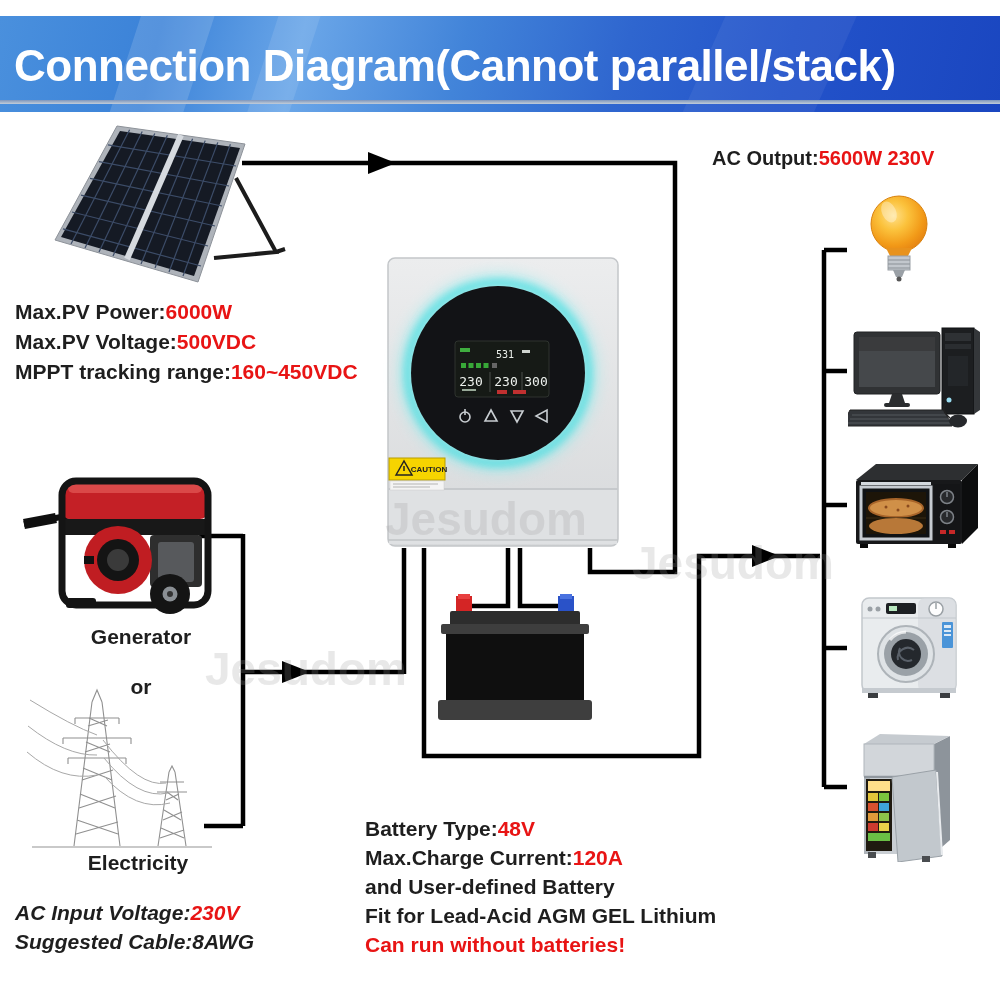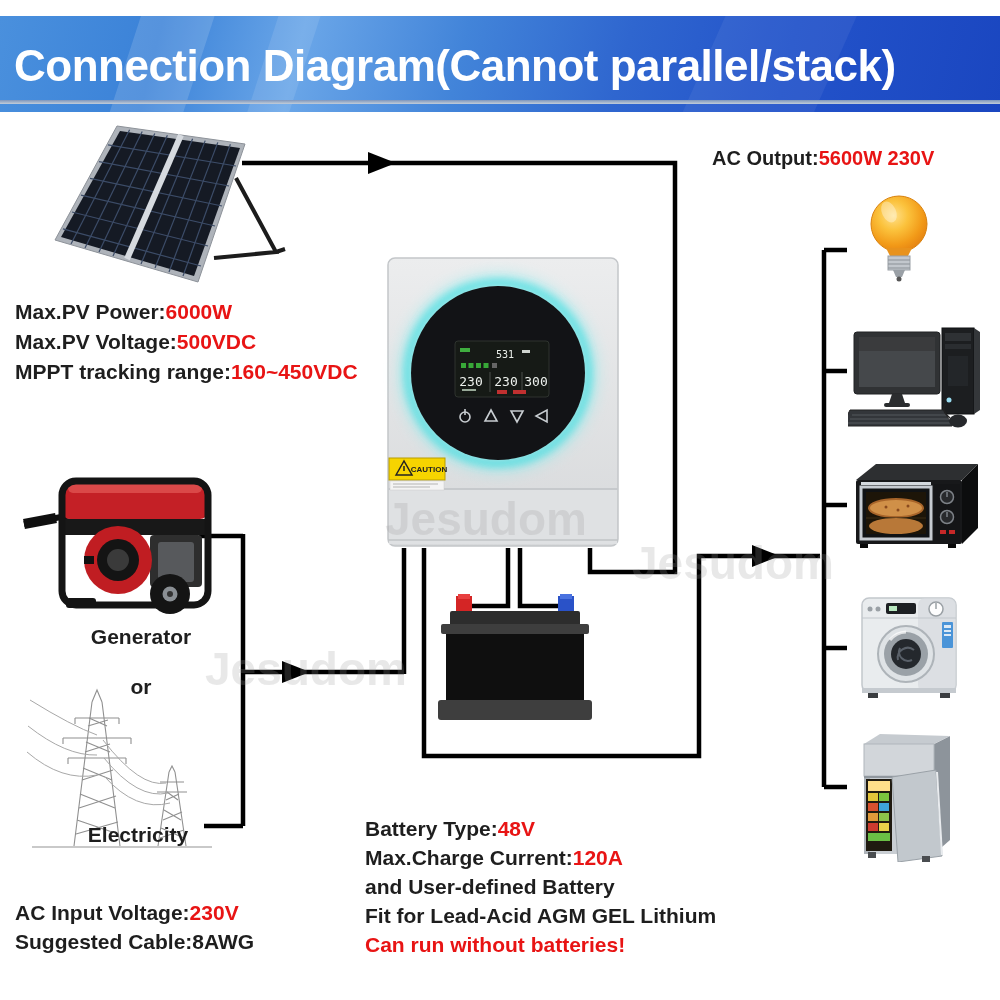--- a/index.html
+++ b/index.html
@@ -320,23 +320,23 @@
   </div>
 
   <div class="lbl" style="left:15px;top:297px;line-height:30px;">
     <div><span>Max.PV Power:</span><span class="red">6000W</span></div>
     <div><span>Max.PV Voltage:</span><span class="red">500VDC</span></div>
     <div><span>MPPT tracking range:</span><span class="red">160~450VDC</span></div>
   </div>
 
   <div class="lbl center" style="left:66px;top:622px;width:150px;">Generator</div>
   <div class="lbl center" style="left:66px;top:672px;width:150px;">or</div>
-  <div class="lbl center" style="left:63px;top:820px;width:150px;text-align:center;">Electricity</div>
-
-  <div class="lbl" style="left:15px;top:898px;">
+  <div class="lbl center" style="left:63px;top:848px;width:150px;text-align:center;">Electricity</div>
+
+  <div class="lbl" style="left:15px;top:898px;font-style:italic;">
     <div><span>AC Input Voltage:</span><span class="red">230V</span></div>
     <div>Suggested Cable:8AWG</div>
   </div>
 
   <div class="lbl" style="left:365px;top:796px;margin-top:18px;">
     <div><span>Battery Type:</span><span class="red">48V</span></div>
     <div><span>Max.Charge Current:</span><span class="red">120A</span></div>
     <div>and User-defined Battery</div>
     <div>Fit for Lead-Acid AGM GEL Lithium</div>
     <div class="red">Can run without batteries!</div>

